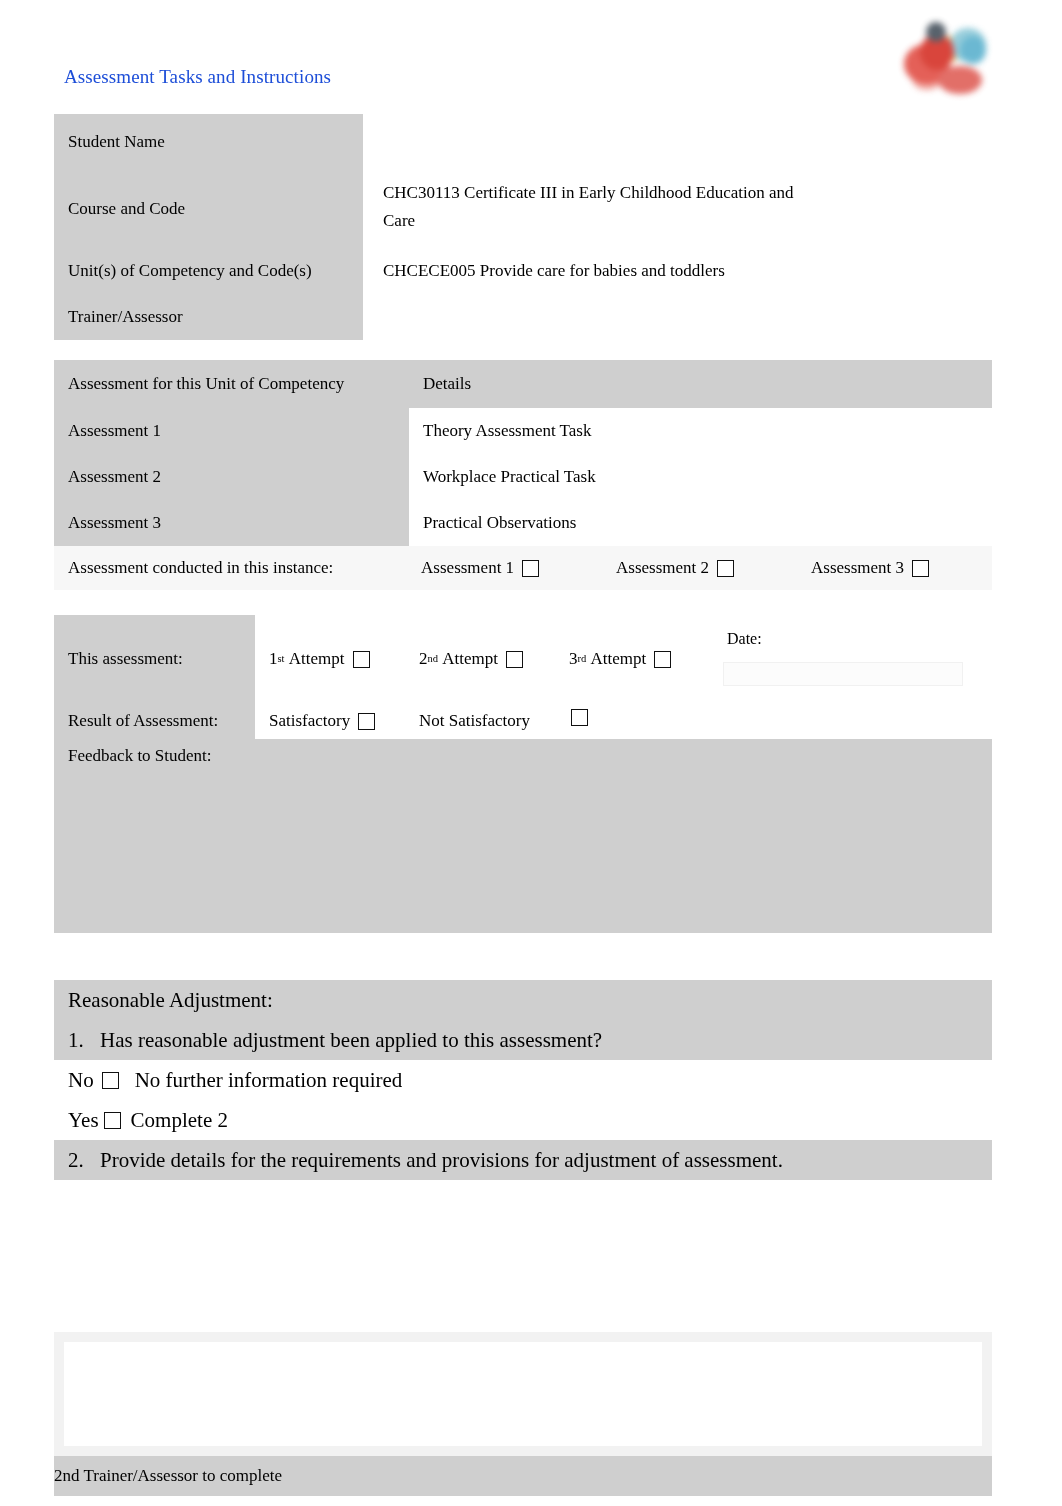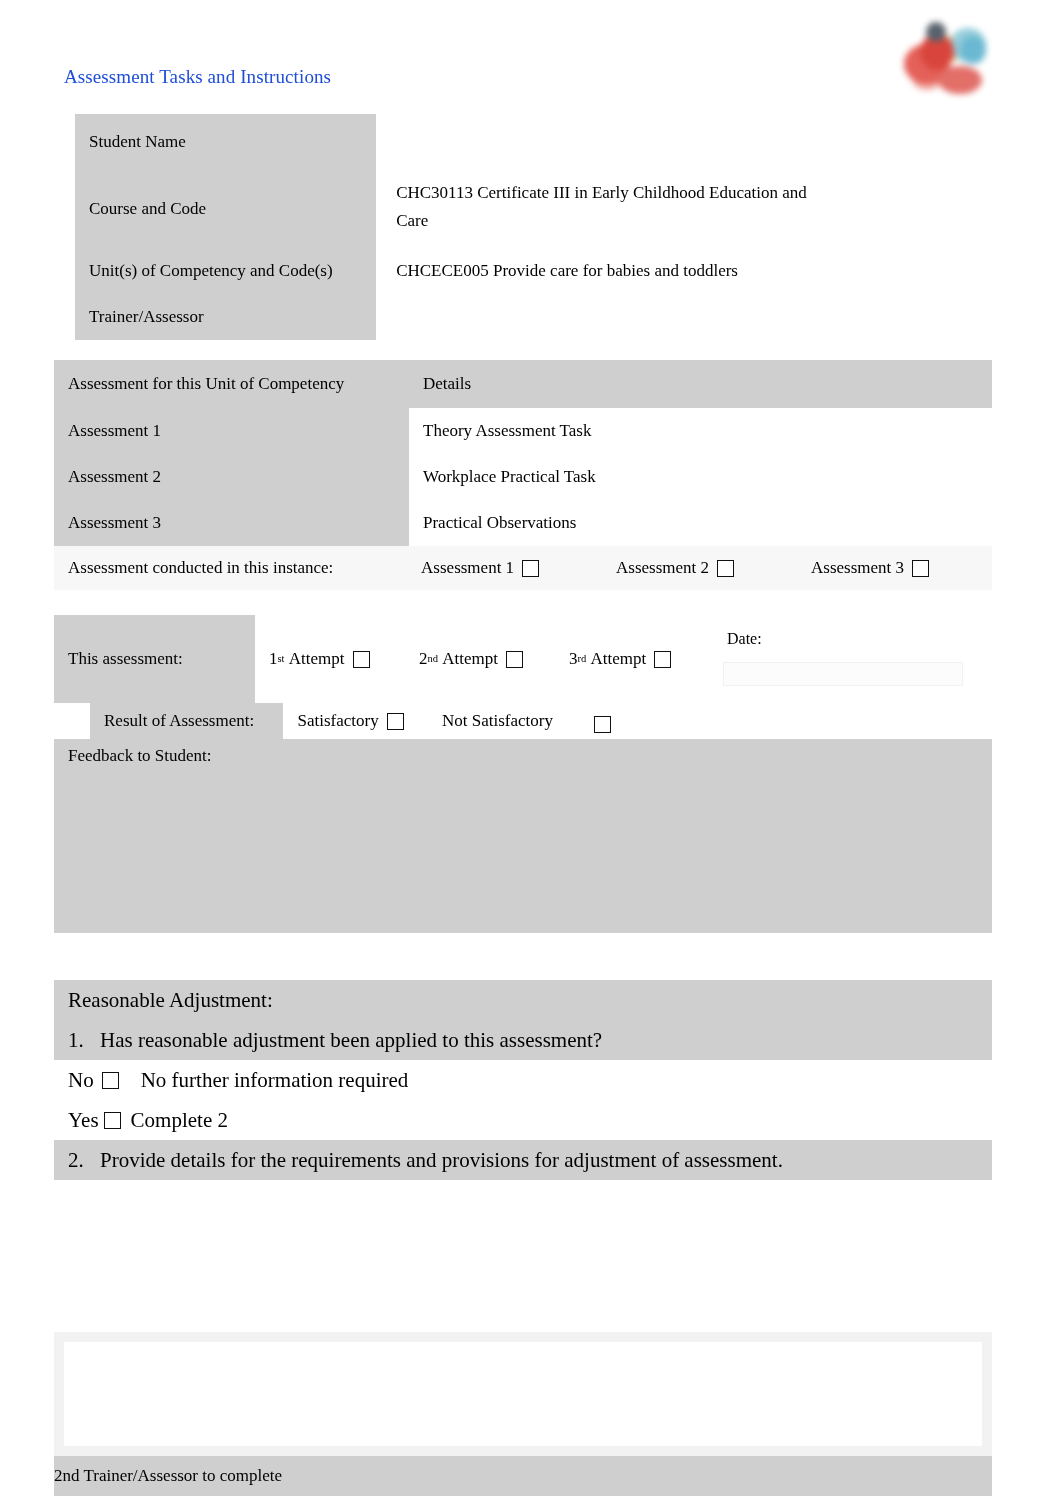--- a/index.html
+++ b/index.html
@@ -94,21 +94,21 @@
   .cb.tight { margin-left: 5px; }
 
   sup {
     font-size: 0.62em;
     vertical-align: super;
     line-height: 0;
   }
 
   
   #tbl-details { left: 54px; top: 114px; width: 824px; }
-  #tbl-details .lab  { width: 309px; margin-left: 21px; }
+  #tbl-details .lab  { width: 309px; }
   #tbl-details .val  { width: 515px; }
   #tbl-details .row-1 .lab, #tbl-details .row-1 .val { height: 56px; }
   #tbl-details .row-2 .lab, #tbl-details .row-2 .val { height: 78px; }
   #tbl-details .row-3 .lab, #tbl-details .row-3 .val { height: 46px; }
   #tbl-details .row-4 .lab, #tbl-details .row-4 .val { height: 46px; text-align: right; }
   #tbl-details .val { background: #ffffff; padding-left: 20px; }
   #tbl-details .val.multi { display: block; padding-top: 9px; }
   #tbl-details .val.multi div { line-height: 28px; }
 
   
@@ -147,23 +147,23 @@
   #tbl-attempt .a-date .dbox {
     position: absolute;
     left: 18px;
     top: 47px;
     width: 238px;
     height: 22px;
     background: #fcfcfc;
     border: 1px solid #f1f1f1;
   }
   #tbl-attempt .r-result { height: 36px; }
-  #tbl-attempt .r-lab { width: 201px; background: #cfcfcf; margin-left: 36px; }
+  #tbl-attempt .r-lab { width: 201px; background: #cfcfcf; }
   #tbl-attempt .r-sat { width: 150px; background: #ffffff; padding-left: 14px; display:flex; align-items:center;}
-  #tbl-attempt .r-nsat { width: 587px; background: #ffffff; padding-left: 14px; display:flex; align-items:flex-end;gap:33px;}
+  #tbl-attempt .r-nsat { width: 587px; background: #ffffff; padding-left: 14px; display:flex; align-items:flex-start;gap:33px;}
   #tbl-attempt .r-feedback {
     height: 194px;
     background: #cfcfcf;
     padding: 5px 0 0 14px;
     display: block;
   }
 
   
   #tbl-adjust { left: 54px; top: 980px; width: 938px; }
   #tbl-adjust .row { height: 40px; }
@@ -335,21 +335,21 @@
       <div class="cell ln">
         <span class="num">1.</span>
         <span>Has reasonable adjustment been applied to this assessment?</span>
       </div>
     </div>
 
     <div class="row white">
       <div class="cell ln">
         <span>No</span>
         <span class="cb"></span>
-        <span style="margin-left:22px">No further information required</span>
+        <span style="margin-left:16px">No further information required</span>
       </div>
     </div>
 
     <div class="row white">
       <div class="cell ln">
         <span>Yes</span>
         <span class="cb tight"></span>
         <span style="margin-left:10px">Complete 2</span>
       </div>
     </div>

